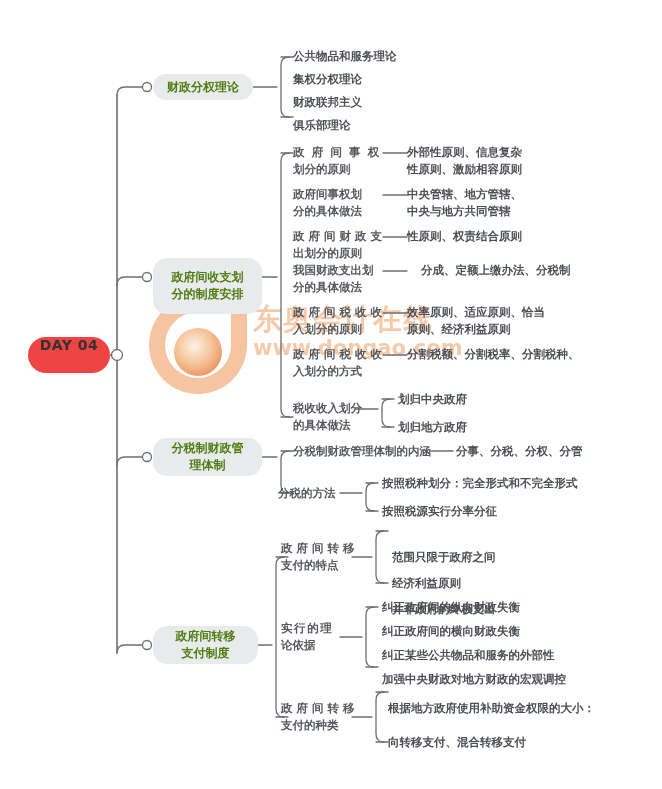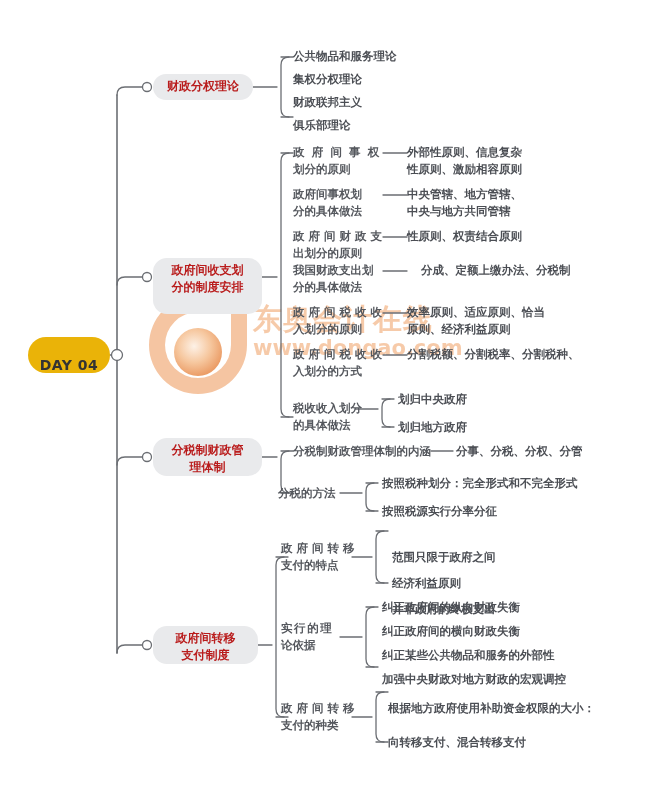--- a/index.html
+++ b/index.html
@@ -43,39 +43,39 @@
     position: absolute; left: 0; top: 0;
     width: 662px; height: 789px;
     z-index: 2;
     pointer-events: none;
   }
 
   
   .root-node {
     position: absolute;
     z-index: 3;
-    background: #eab308;
+    background: #ef4444;
     color: #333333;
     border-radius: 20px;
     font-weight: bold;
     font-size: 14px;
     letter-spacing: .5px;
-    display: flex; align-items: flex-end; justify-content: center;
+    display: flex; align-items: flex-start; justify-content: center;
   }
 
   .branch-node {
     position: absolute;
     z-index: 3;
     background: #e9eaec;
-    color: #b91c1c;
+    color: #4d7c0f;
     border-radius: 14px;
     font-weight: bold;
     font-size: 12px;
     line-height: 17px;
-    display: flex; justify-content: center;
+    display: flex; align-items: center; justify-content: center;
     text-align: center;
     box-sizing: border-box;
     padding: 4px 8px;
   }
 
   .sub-label {
     position: absolute;
     z-index: 3;
     color: #55585e;
     font-weight: bold;

